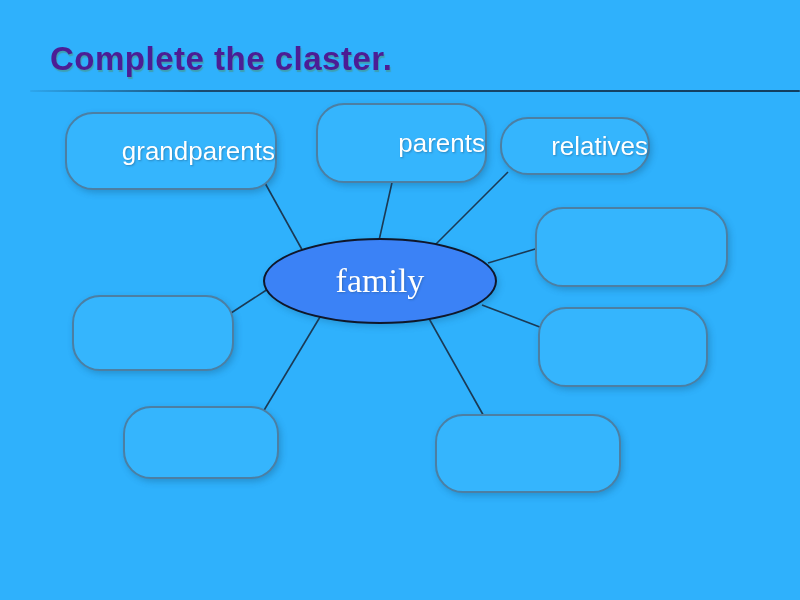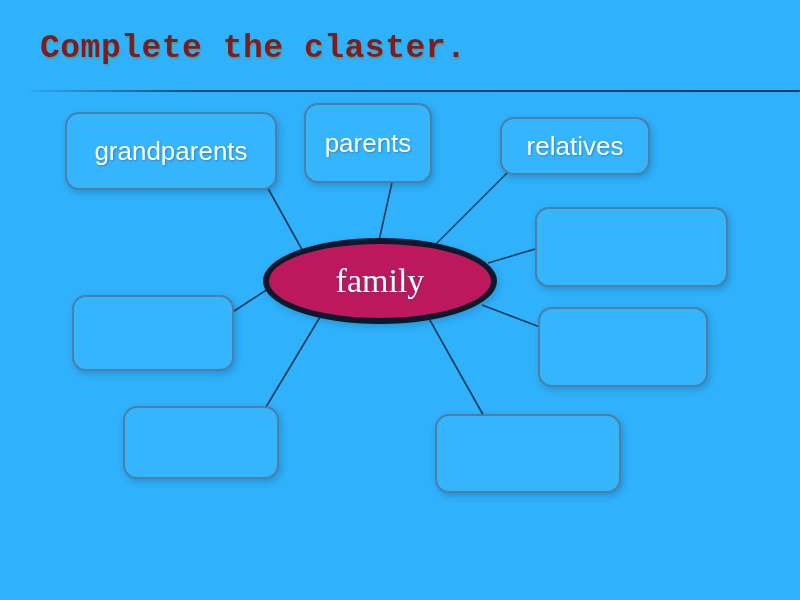--- a/index.html
+++ b/index.html
@@ -8,26 +8,26 @@
     width: 800px;
     height: 600px;
     background: #2FB1FC;
     overflow: hidden;
     font-family: "Liberation Sans", sans-serif;
   }
   .slide-title {
     position: absolute;
     left: 36px;
     top: 26px;
-    margin: 4px;
-    font-family: Liberation Mono, monospace;
+    margin: 14px;
+    font-family: Liberation Sans, sans-serif;
     font-weight: bold;
     font-size: 33px;
     letter-spacing: 0.5px;
-    color: #7f1d1d;
+    color: #4c1d95;
     text-shadow: 1px 2px 1px rgba(90,130,40,0.35);
   }
   .title-rule {
     position: absolute;
     left: 30px;
     top: 90px;
     width: 770px;
     height: 2px;
     background: linear-gradient(to right, rgba(26,74,112,0.10), #1A4A70 22%, #123E5F 100%);
     border-radius: 1px;
@@ -37,48 +37,48 @@
     left: 0; top: 0;
     width: 800px; height: 600px;
     z-index: 1;
   }
   .node {
     position: absolute;
     z-index: 2;
     box-sizing: border-box;
     background: #35B5FD;
     border: 2px solid #4C7FA3;
-    border-radius: 14px;
+    border-radius: 28px;
     box-shadow: 2px 3px 6px rgba(15,75,115,0.30);
     display: flex;
     align-items: center;
-    justify-content: center;
+    justify-content: flex-end;
   }
   .node-label {
     color: #FFFFFF;
     font-size: 26px;
     text-shadow: 1px 1px 2px rgba(30,80,120,0.45);
     white-space: nowrap;
   }
   .n-grandparents   { left: 65px;  top: 112px; width: 212px; height: 78px; }
-  .n-parents        { left: 304px; top: 103px; width: 128px; height: 80px; }
+  .n-parents        { left: 316px; top: 103px; width: 171px; height: 80px; }
   .n-relatives      { left: 500px; top: 117px; width: 150px; height: 58px; }
   .n-right-top      { left: 535px; top: 207px; width: 193px; height: 80px; }
   .n-right-bottom   { left: 538px; top: 307px; width: 170px; height: 80px; }
   .n-left           { left: 72px;  top: 295px; width: 162px; height: 76px; }
   .n-bottom-left    { left: 123px; top: 406px; width: 156px; height: 73px; }
   .n-bottom-center  { left: 435px; top: 414px; width: 186px; height: 79px; }
   .center-ellipse {
     position: absolute;
     z-index: 2;
     box-sizing: border-box;
     left: 263px; top: 238px;
     width: 234px; height: 86px;
-    background: #be185d;
-    border: 6px solid #0f172a;
+    background: #3b82f6;
+    border: 2px solid #0f172a;
     border-radius: 50%;
     box-shadow: 2px 3px 6px rgba(15,75,115,0.25);
     display: flex;
     align-items: center;
     justify-content: center;
   }
   .center-label {
     font-family: "Liberation Serif", serif;
     font-size: 34px;
     color: #FFFFFF;

